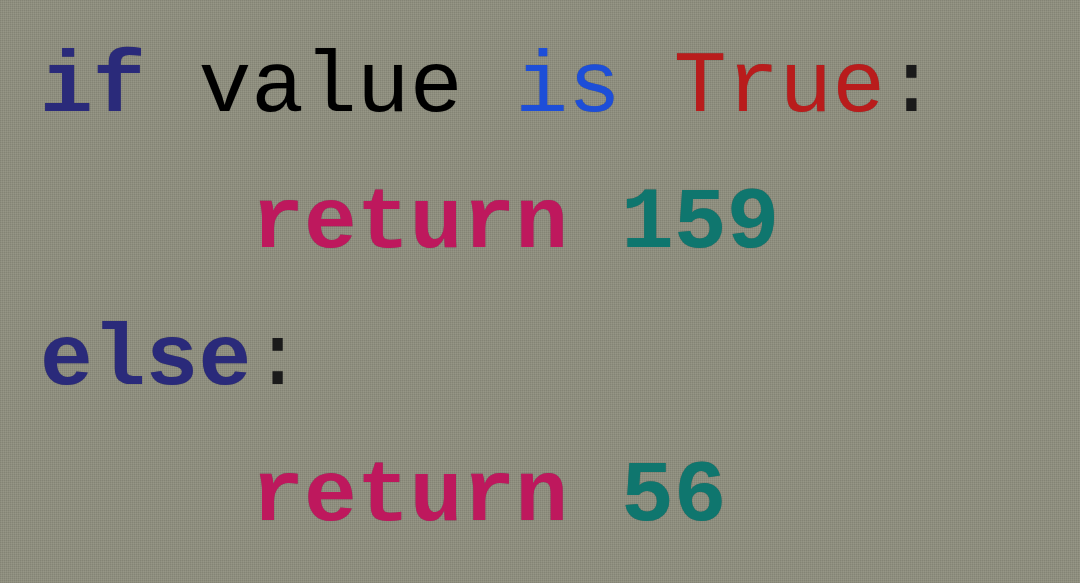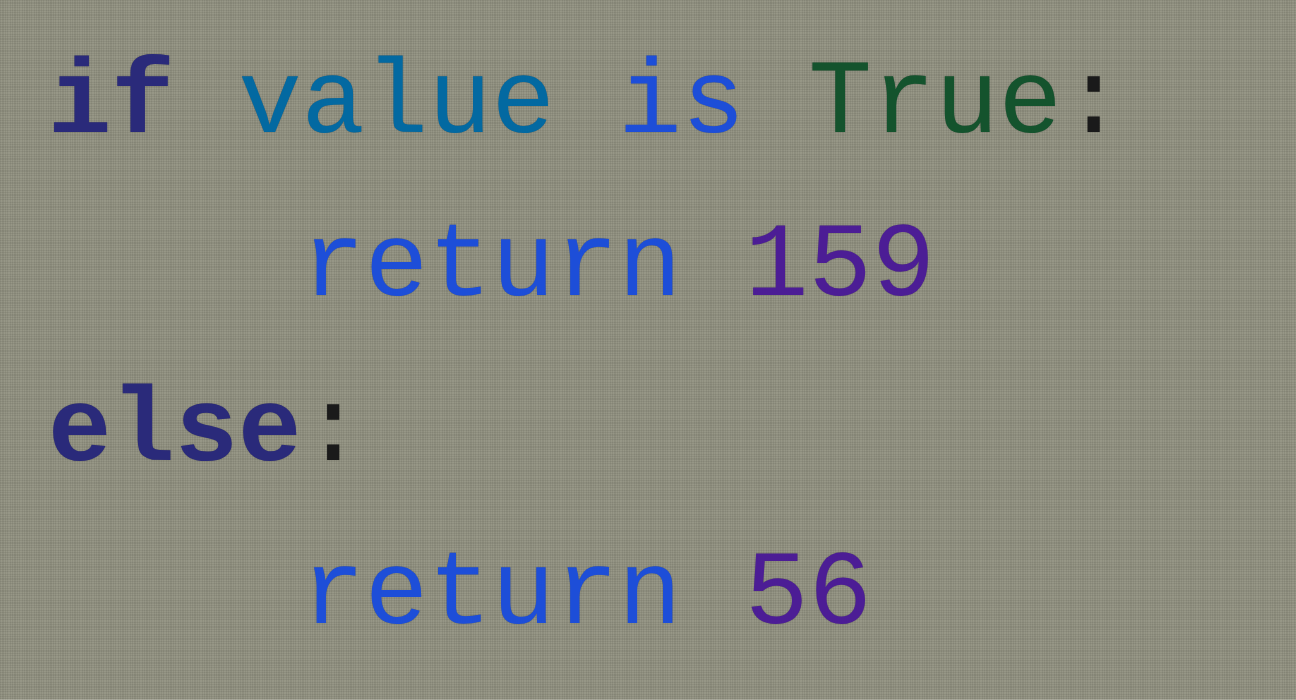--- a/index.html
+++ b/index.html
@@ -34,34 +34,35 @@
       text-shadow: 0 0 1px rgba(0,0,0,0.3);
     }
     .code-block {
       white-space: pre;
     }
     .kw-if, .kw-else {
       color: #2a2a7a;
       font-weight: bold;
     }
     .kw-return {
-      color: #1d4ed8;
-      font-weight: normal;
+      color: #be185d;
+      font-weight: bold;
     }
     .op-is {
       color: #1d4ed8;
     }
     .ident {
-      color: #0369a1;
+      color: #000000;
     }
     .const-true {
-      color: #14532d;
+      color: #b91c1c;
     }
     .number {
-      color: #4c1d95;
+      color: #0f766e;
+      font-weight: bold;
     }
     .punct {
       color: #1a1a1a;
     }
   </style>
 </head>
 <body>
 
 <div class="code-block"><span><span class="kw-if">if</span> <span class="ident">value</span> <span class="op-is">is</span> <span class="const-true">True</span><span class="punct">:</span></span>
 <span>    <span class="kw-return">return</span> <span class="number">159</span></span>

